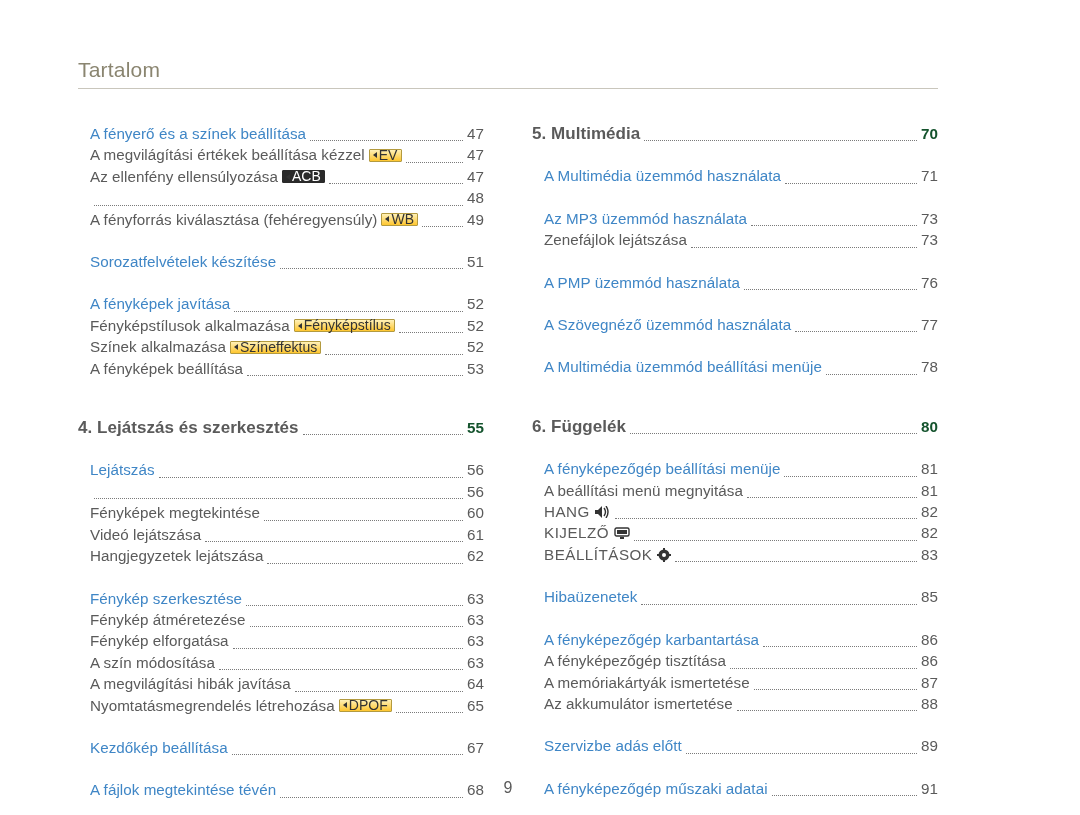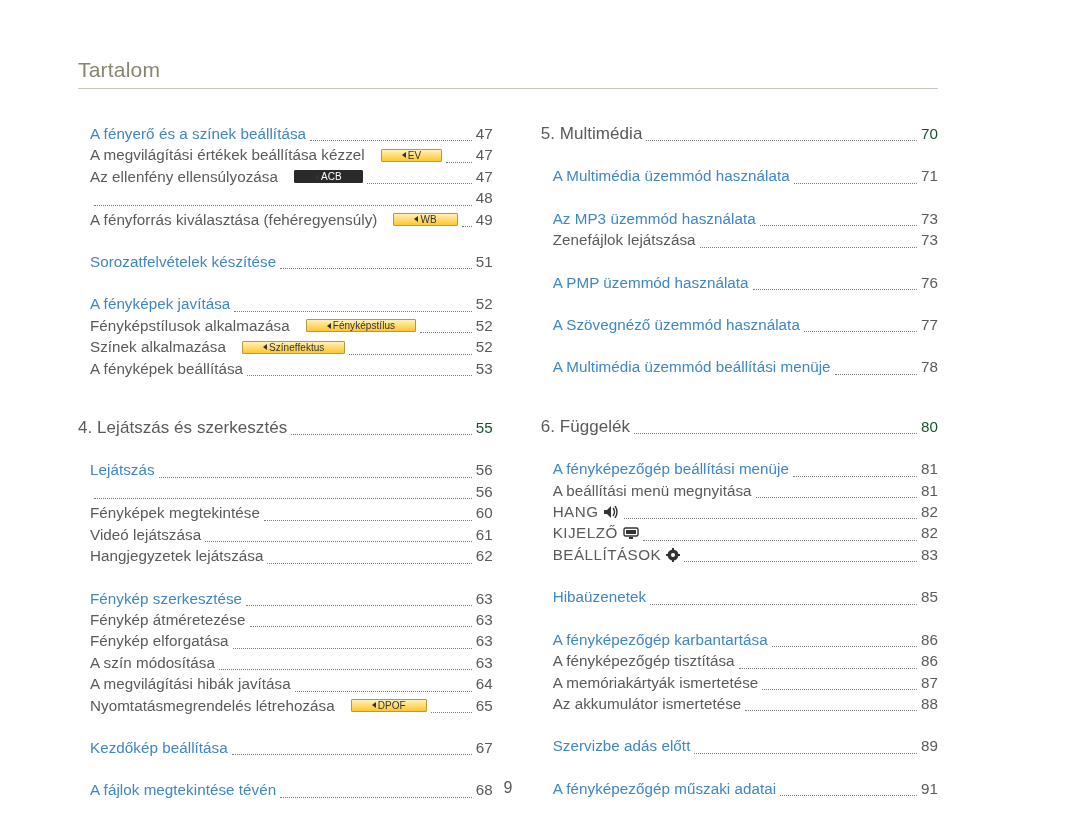--- a/index.html
+++ b/index.html
@@ -41,21 +41,21 @@
   }
   ul.toc li {
     display: flex;
     align-items: baseline;
     white-space: nowrap;
     font-size: 15.2px;
     line-height: 21.4px;
     letter-spacing: 0.05px;
   }
   li.indent { padding-left: 12px; }
-  li.section { font-size: 17px; color: #5a5a5a; }
+  li.section { font-size: 17px; color: #5a5a5a; font-weight: bold; }
   li.section .label { font-size: 17px; }
   li.link .label { color: #3F86C6; }
   li.sub .label { color: #5a5a5a; }
   .label { flex: 0 0 auto; }
   .label-inner { white-space: nowrap; }
   .leader {
     flex: 1 1 auto;
     border-bottom: 1.5px dotted #7a7a7a;
     margin: 0 4px 3px 4px;
     min-width: 10px;
@@ -67,25 +67,25 @@
   li.section .page-no { color: #14532d; }
   .gap { height: 21px; }
   .gap-lg { height: 38px; }
 
   .badge {
     display: inline-block;
     vertical-align: middle;
     border: 1px solid #b39a3f;
     background: linear-gradient(#fff1b8, #ffc62e);
     border-radius: 1px;
-    font-size: 10px;
+    font-size: 14px;
     line-height: 11px;
-    padding: 0 20px;
+    padding: 0 3px;
     color: #333;
-    margin-left: 16px;
+    margin-left: 4px;
     position: relative;
     top: -1px;
   }
   .badge .arrow {
     display: inline-block;
     width: 0; height: 0;
     border-top: 3px solid transparent;
     border-bottom: 3px solid transparent;
     border-right: 4px solid #333;
     margin-right: 2px;

